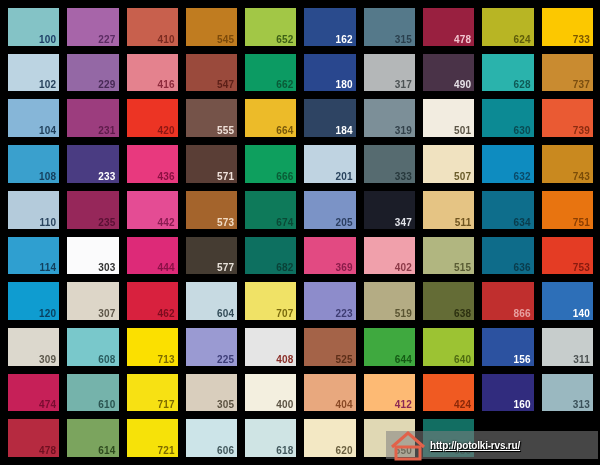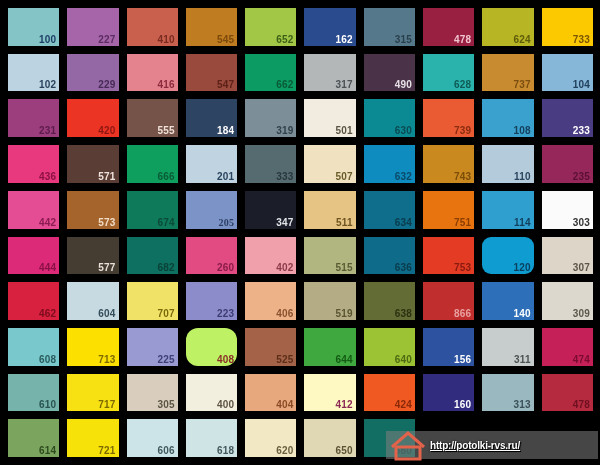--- a/index.html
+++ b/index.html
@@ -134,20 +134,23 @@
       </div>
       <div class="swatch" style="background: rgb(228, 130, 142);">
         <span class="code" style="color: rgb(141, 42, 60);">416</span>
       </div>
       <div class="swatch" style="background: rgb(154, 74, 60);">
         <span class="code" style="color: rgb(92, 32, 24);">547</span>
       </div>
       <div class="swatch" style="background: rgb(12, 155, 99);">
         <span class="code" style="color: rgb(10, 90, 55);">662</span>
       </div>
+      <div class="swatch" style="background: rgb(41, 71, 142);">
+        <span class="code" style="color: rgb(255, 255, 255);">180</span>
+      </div>
       <div class="swatch" style="background: rgb(180, 183, 184);">
         <span class="code" style="color: rgb(76, 82, 84);">317</span>
       </div>
       <div class="swatch" style="background: rgb(74, 51, 72);">
         <span class="code" style="color: rgb(232, 226, 232);">490</span>
       </div>
       <div class="swatch" style="background: rgb(42, 179, 172);">
         <span class="code" style="color: rgb(15, 90, 86);">628</span>
       </div>
       <div class="swatch" style="background: rgb(201, 139, 48);">
@@ -158,20 +161,23 @@
       </div>
       <div class="swatch" style="background: rgb(156, 61, 126);">
         <span class="code" style="color: rgb(93, 28, 74);">231</span>
       </div>
       <div class="swatch" style="background: rgb(236, 52, 36);">
         <span class="code" style="color: rgb(140, 22, 18);">420</span>
       </div>
       <div class="swatch" style="background: rgb(117, 83, 73);">
         <span class="code" style="color: rgb(239, 224, 216);">555</span>
       </div>
+      <div class="swatch" style="background: rgb(236, 187, 41);">
+        <span class="code" style="color: rgb(120, 88, 10);">664</span>
+      </div>
       <div class="swatch" style="background: rgb(46, 68, 99);">
         <span class="code" style="color: rgb(255, 255, 255);">184</span>
       </div>
       <div class="swatch" style="background: rgb(124, 143, 152);">
         <span class="code" style="color: rgb(50, 65, 74);">319</span>
       </div>
       <div class="swatch" style="background: rgb(242, 236, 224);">
         <span class="code" style="color: rgb(90, 83, 68);">501</span>
       </div>
       <div class="swatch" style="background: rgb(12, 138, 148);">
@@ -219,21 +225,21 @@
       <div class="swatch" style="background: rgb(228, 76, 148);">
         <span class="code" style="color: rgb(138, 28, 82);">442</span>
       </div>
       <div class="swatch" style="background: rgb(164, 100, 44);">
         <span class="code" style="color: rgb(242, 220, 196);">573</span>
       </div>
       <div class="swatch" style="background: rgb(14, 122, 90);">
         <span class="code" style="color: rgb(10, 74, 54);">674</span>
       </div>
       <div class="swatch" style="background: rgb(123, 147, 198);">
-        <span class="code" style="color: rgb(44, 63, 98); font-family: Liberation Serif, serif;">205</span>
+        <span class="code" style="color: rgb(44, 63, 98);">205</span>
       </div>
       <div class="swatch" style="background: rgb(27, 29, 40);">
         <span class="code" style="color: rgb(226, 228, 234);">347</span>
       </div>
       <div class="swatch" style="background: rgb(229, 196, 132);">
         <span class="code" style="color: rgb(110, 84, 32);">511</span>
       </div>
       <div class="swatch" style="background: rgb(14, 110, 140);">
         <span class="code" style="color: rgb(10, 60, 76);">634</span>
       </div>
@@ -249,55 +255,52 @@
       <div class="swatch" style="background: rgb(221, 42, 120);">
         <span class="code" style="color: rgb(138, 16, 70);">444</span>
       </div>
       <div class="swatch" style="background: rgb(69, 60, 50);">
         <span class="code" style="color: rgb(232, 226, 218);">577</span>
       </div>
       <div class="swatch" style="background: rgb(13, 112, 96);">
         <span class="code" style="color: rgb(10, 66, 56);">682</span>
       </div>
       <div class="swatch" style="background: rgb(226, 74, 130);">
-        <span class="code" style="color: rgb(138, 28, 74);">260</span>
+        <span class="code" style="color: rgb(138, 28, 74);">369</span>
       </div>
       <div class="swatch" style="background: rgb(240, 160, 171);">
         <span class="code" style="color: rgb(140, 58, 72);">402</span>
       </div>
       <div class="swatch" style="background: rgb(177, 182, 128);">
         <span class="code" style="color: rgb(90, 92, 52);">515</span>
       </div>
       <div class="swatch" style="background: rgb(14, 108, 138);">
         <span class="code" style="color: rgb(10, 60, 76);">636</span>
       </div>
       <div class="swatch" style="background: rgb(228, 60, 36);">
         <span class="code" style="color: rgb(136, 26, 14);">753</span>
       </div>
-      <div class="swatch" style="background: rgb(15, 156, 208); border-radius: 9px;">
+      <div class="swatch" style="background: rgb(15, 156, 208);">
         <span class="code" style="color: rgb(10, 63, 94);">120</span>
       </div>
       <div class="swatch" style="background: rgb(221, 214, 200);">
         <span class="code" style="color: rgb(92, 85, 72);">307</span>
       </div>
       <div class="swatch" style="background: rgb(216, 33, 62);">
         <span class="code" style="color: rgb(124, 12, 30);">462</span>
       </div>
       <div class="swatch" style="background: rgb(199, 218, 226);">
         <span class="code" style="color: rgb(51, 76, 88);">604</span>
       </div>
       <div class="swatch" style="background: rgb(240, 226, 102);">
         <span class="code" style="color: rgb(122, 106, 12);">707</span>
       </div>
       <div class="swatch" style="background: rgb(141, 140, 203);">
         <span class="code" style="color: rgb(61, 60, 114);">223</span>
       </div>
-      <div class="swatch" style="background: rgb(237, 178, 136);">
-        <span class="code" style="color: rgb(138, 82, 48);">406</span>
-      </div>
       <div class="swatch" style="background: rgb(180, 172, 132);">
         <span class="code" style="color: rgb(90, 84, 50);">519</span>
       </div>
       <div class="swatch" style="background: rgb(100, 108, 54);">
         <span class="code" style="color: rgb(44, 48, 16);">638</span>
       </div>
       <div class="swatch" style="background: rgb(192, 47, 46);">
         <span class="code" style="color: rgb(232, 160, 160);">866</span>
       </div>
       <div class="swatch" style="background: rgb(45, 111, 184);">
@@ -308,21 +311,21 @@
       </div>
       <div class="swatch" style="background: rgb(121, 200, 203);">
         <span class="code" style="color: rgb(42, 92, 94);">608</span>
       </div>
       <div class="swatch" style="background: rgb(251, 224, 0);">
         <span class="code" style="color: rgb(124, 106, 0);">713</span>
       </div>
       <div class="swatch" style="background: rgb(154, 154, 210);">
         <span class="code" style="color: rgb(62, 62, 120);">225</span>
       </div>
-      <div class="swatch" style="background: #bef264; border-radius: 12px;">
+      <div class="swatch" style="background: #e5e5e5;">
         <span class="code" style="color: rgb(138, 46, 40);">408</span>
       </div>
       <div class="swatch" style="background: rgb(164, 99, 72);">
         <span class="code" style="color: rgb(92, 46, 24);">525</span>
       </div>
       <div class="swatch" style="background: rgb(63, 169, 63);">
         <span class="code" style="color: rgb(20, 90, 20);">644</span>
       </div>
       <div class="swatch" style="background: rgb(156, 195, 51);">
         <span class="code" style="color: rgb(78, 106, 18);">640</span>
@@ -344,21 +347,21 @@
       </div>
       <div class="swatch" style="background: rgb(217, 206, 189);">
         <span class="code" style="color: rgb(92, 83, 66);">305</span>
       </div>
       <div class="swatch" style="background: rgb(243, 239, 223);">
         <span class="code" style="color: rgb(92, 84, 68);">400</span>
       </div>
       <div class="swatch" style="background: rgb(232, 168, 126);">
         <span class="code" style="color: rgb(138, 74, 38);">404</span>
       </div>
-      <div class="swatch" style="background: #fef9c3; padding-left: 18px;">
+      <div class="swatch" style="background: #fdba74; padding-left: 18px;">
         <span class="code" style="color: rgb(140, 40, 84);">412</span>
       </div>
       <div class="swatch" style="background: rgb(240, 90, 34);">
         <span class="code" style="color: rgb(138, 40, 8);">424</span>
       </div>
       <div class="swatch" style="background: rgb(49, 44, 126);">
         <span class="code" style="color: rgb(255, 255, 255);">160</span>
       </div>
       <div class="swatch" style="background: rgb(154, 184, 192);">
         <span class="code" style="color: rgb(58, 80, 88);">313</span>

